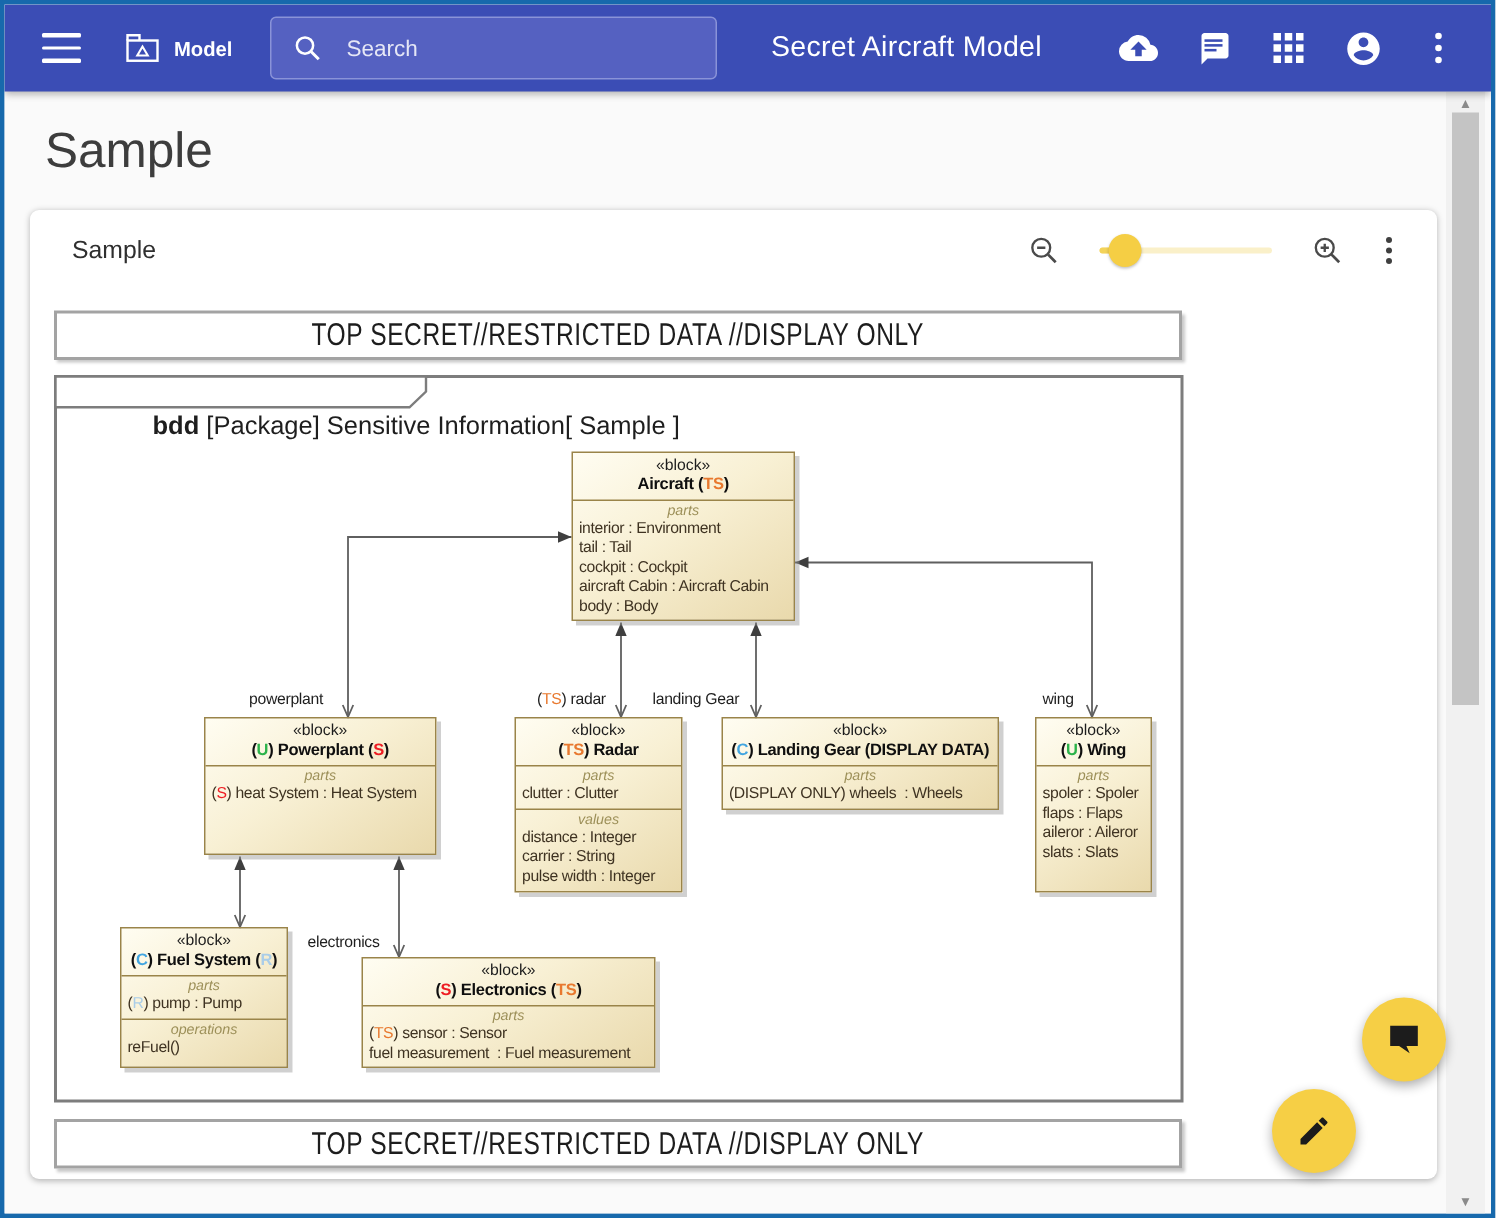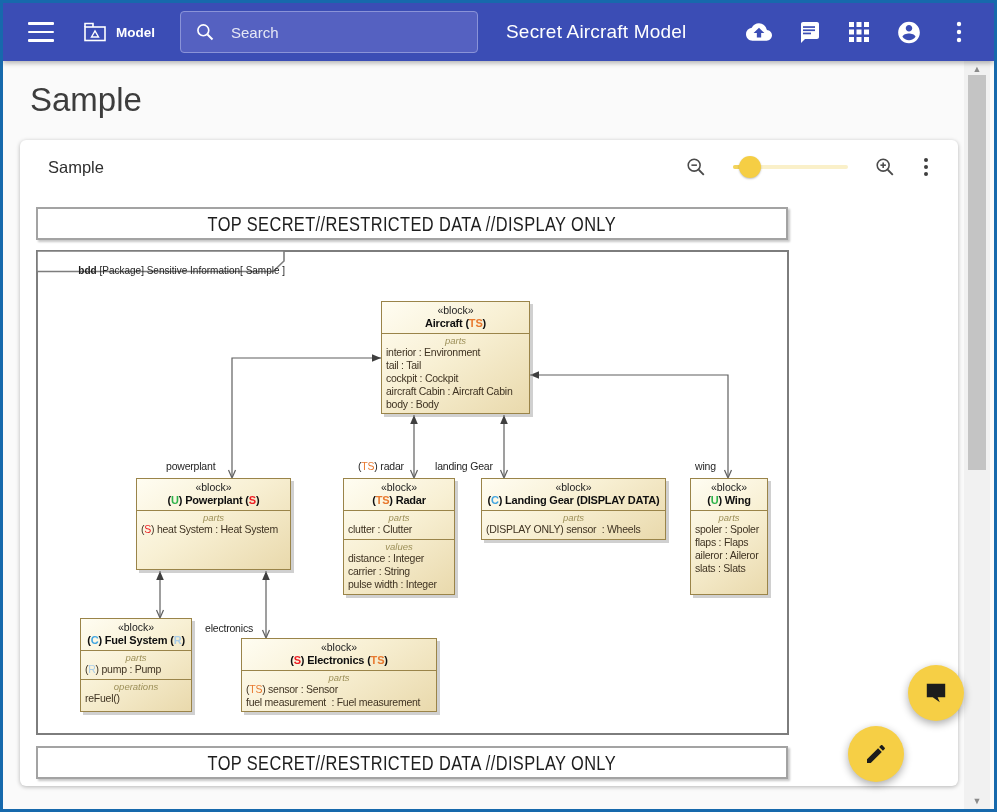--- a/index.html
+++ b/index.html
@@ -13,21 +13,21 @@
             padding:0 22px 0 25px; box-shadow:0 2px 5px rgba(0,0,0,.30); z-index:10; }
   .menu-btn { width:26px; height:20px; display:flex; flex-direction:column; justify-content:space-between; cursor:pointer; }
   .menu-btn span { display:block; height:2.6px; background:#fff; border-radius:1px; }
   .model-group { display:flex; align-items:center; gap:9px; margin-left:29px; cursor:pointer; }
   .model-label { color:#fff; font-size:13.5px; font-weight:bold; }
   .searchbox { display:flex; align-items:center; margin-left:25px; width:298px; height:42px;
                background:#5561c1; border:1px solid #8a93d8; border-radius:4px; padding:0 14px; gap:16px; }
   .searchbox input { flex:1; background:transparent; border:none; outline:none; color:#fff; font-size:15px;
                      font-family:"Liberation Sans", sans-serif; }
   .searchbox input::placeholder { color:rgba(255,255,255,.85); }
-  .appbar-title { color:#fff; font-size:19px; font-weight:500; letter-spacing:.2px; margin-left:28px; white-space:nowrap; }
+  .appbar-title { color:#fff; font-size:19px; font-weight:500; letter-spacing:.2px; margin-left:36px; white-space:nowrap; }
   .appbar-icons { display:flex; align-items:center; gap:24px; margin-left:auto; }
   .appbar-icons .icon-btn { width:26px; height:26px; display:flex; align-items:center; justify-content:center; cursor:pointer; }
 
   
   .page { position:absolute; top:58px; left:0; right:0; bottom:0; background:#fafafa; }
   .page-title { position:absolute; left:27px; top:20px; font-size:33px; font-weight:400; color:#3d3d3d; }
 
   .card { position:absolute; left:17px; top:79px; width:938px; height:646px; background:#fff;
           border-radius:6px; box-shadow:0 1px 4px rgba(0,0,0,.28); }
   .card-header { display:flex; align-items:center; height:54px; padding:0 28px; }
@@ -46,21 +46,21 @@
   .banner { position:absolute; left:16px; width:752px; height:33px; background:#fff;
             border:2px solid #a3a3a3; box-shadow:2px 2px 2px rgba(0,0,0,.22);
             display:flex; align-items:center; justify-content:center; }
   .banner-text { display:inline-block; transform:scaleX(.78); font-size:21px; color:#1d1d1d;
                  letter-spacing:.5px; white-space:nowrap; }
   .banner-top { top:67px; } .banner-bottom { top:606px; }
 
   .frame { position:absolute; left:16px; top:110px; width:753px; height:485px;
            border:2px solid #7d7d7d; background:#fff; }
   .frame-tab-svg { position:absolute; left:-2px; top:-2px; }
-  .frame-tab-text { position:absolute; left:7px; top:2px; font-size:10px; color:#1e1e1e; white-space:pre; }
+  .frame-tab-text { position:absolute; left:7px; top:2px; font-size:17px; color:#1e1e1e; white-space:pre; }
   .frame-tab-text b { font-weight:bold; }
 
   #connector-svg { position:absolute; inset:0; z-index:1; pointer-events:none; }
   .block { position:absolute; z-index:2; border:1px solid #9a8449;
            background:linear-gradient(145deg, #fffdf2 0%, #f8f0d4 45%, #e9d9ac 100%);
            box-shadow:3px 3px 0 rgba(150,150,150,.45); font-size:10.5px; cursor:pointer; }
   .blk-header { text-align:center; padding:2px 3px 2px; }
   .stereo { font-size:10.5px; line-height:12px; color:#1c1c1c; }
   .blk-name { font-weight:bold; font-size:11px; line-height:15px; color:#0f0f0f;
               letter-spacing:-.2px; white-space:nowrap; }
@@ -274,21 +274,21 @@
                 <div class="cmp-line"><span>pulse width : Integer</span></div>
               </div>
             </div>
             <div class="block" style="left: 461px; top: 338px; width: 185px; height: 62px;">
               <div class="blk-header">
                 <div class="stereo">«block»</div>
                 <div class="blk-name"><span>(</span><span style="color: rgb(66, 165, 224);">C</span><span>) Landing Gear (DISPLAY DATA)</span></div>
               </div>
               <div class="compartment">
                 <div class="cmp-label">parts</div>
-                <div class="cmp-line"><span>(DISPLAY ONLY) sensor  : Wheels</span></div>
+                <div class="cmp-line"><span>(DISPLAY ONLY) wheels  : Wheels</span></div>
               </div>
             </div>
             <div class="block" style="left: 670px; top: 338px; width: 78px; height: 117px;">
               <div class="blk-header">
                 <div class="stereo">«block»</div>
                 <div class="blk-name"><span>(</span><span style="color: rgb(44, 179, 74);">U</span><span>) Wing</span></div>
               </div>
               <div class="compartment">
                 <div class="cmp-label">parts</div>
                 <div class="cmp-line"><span>spoler : Spoler</span></div>

